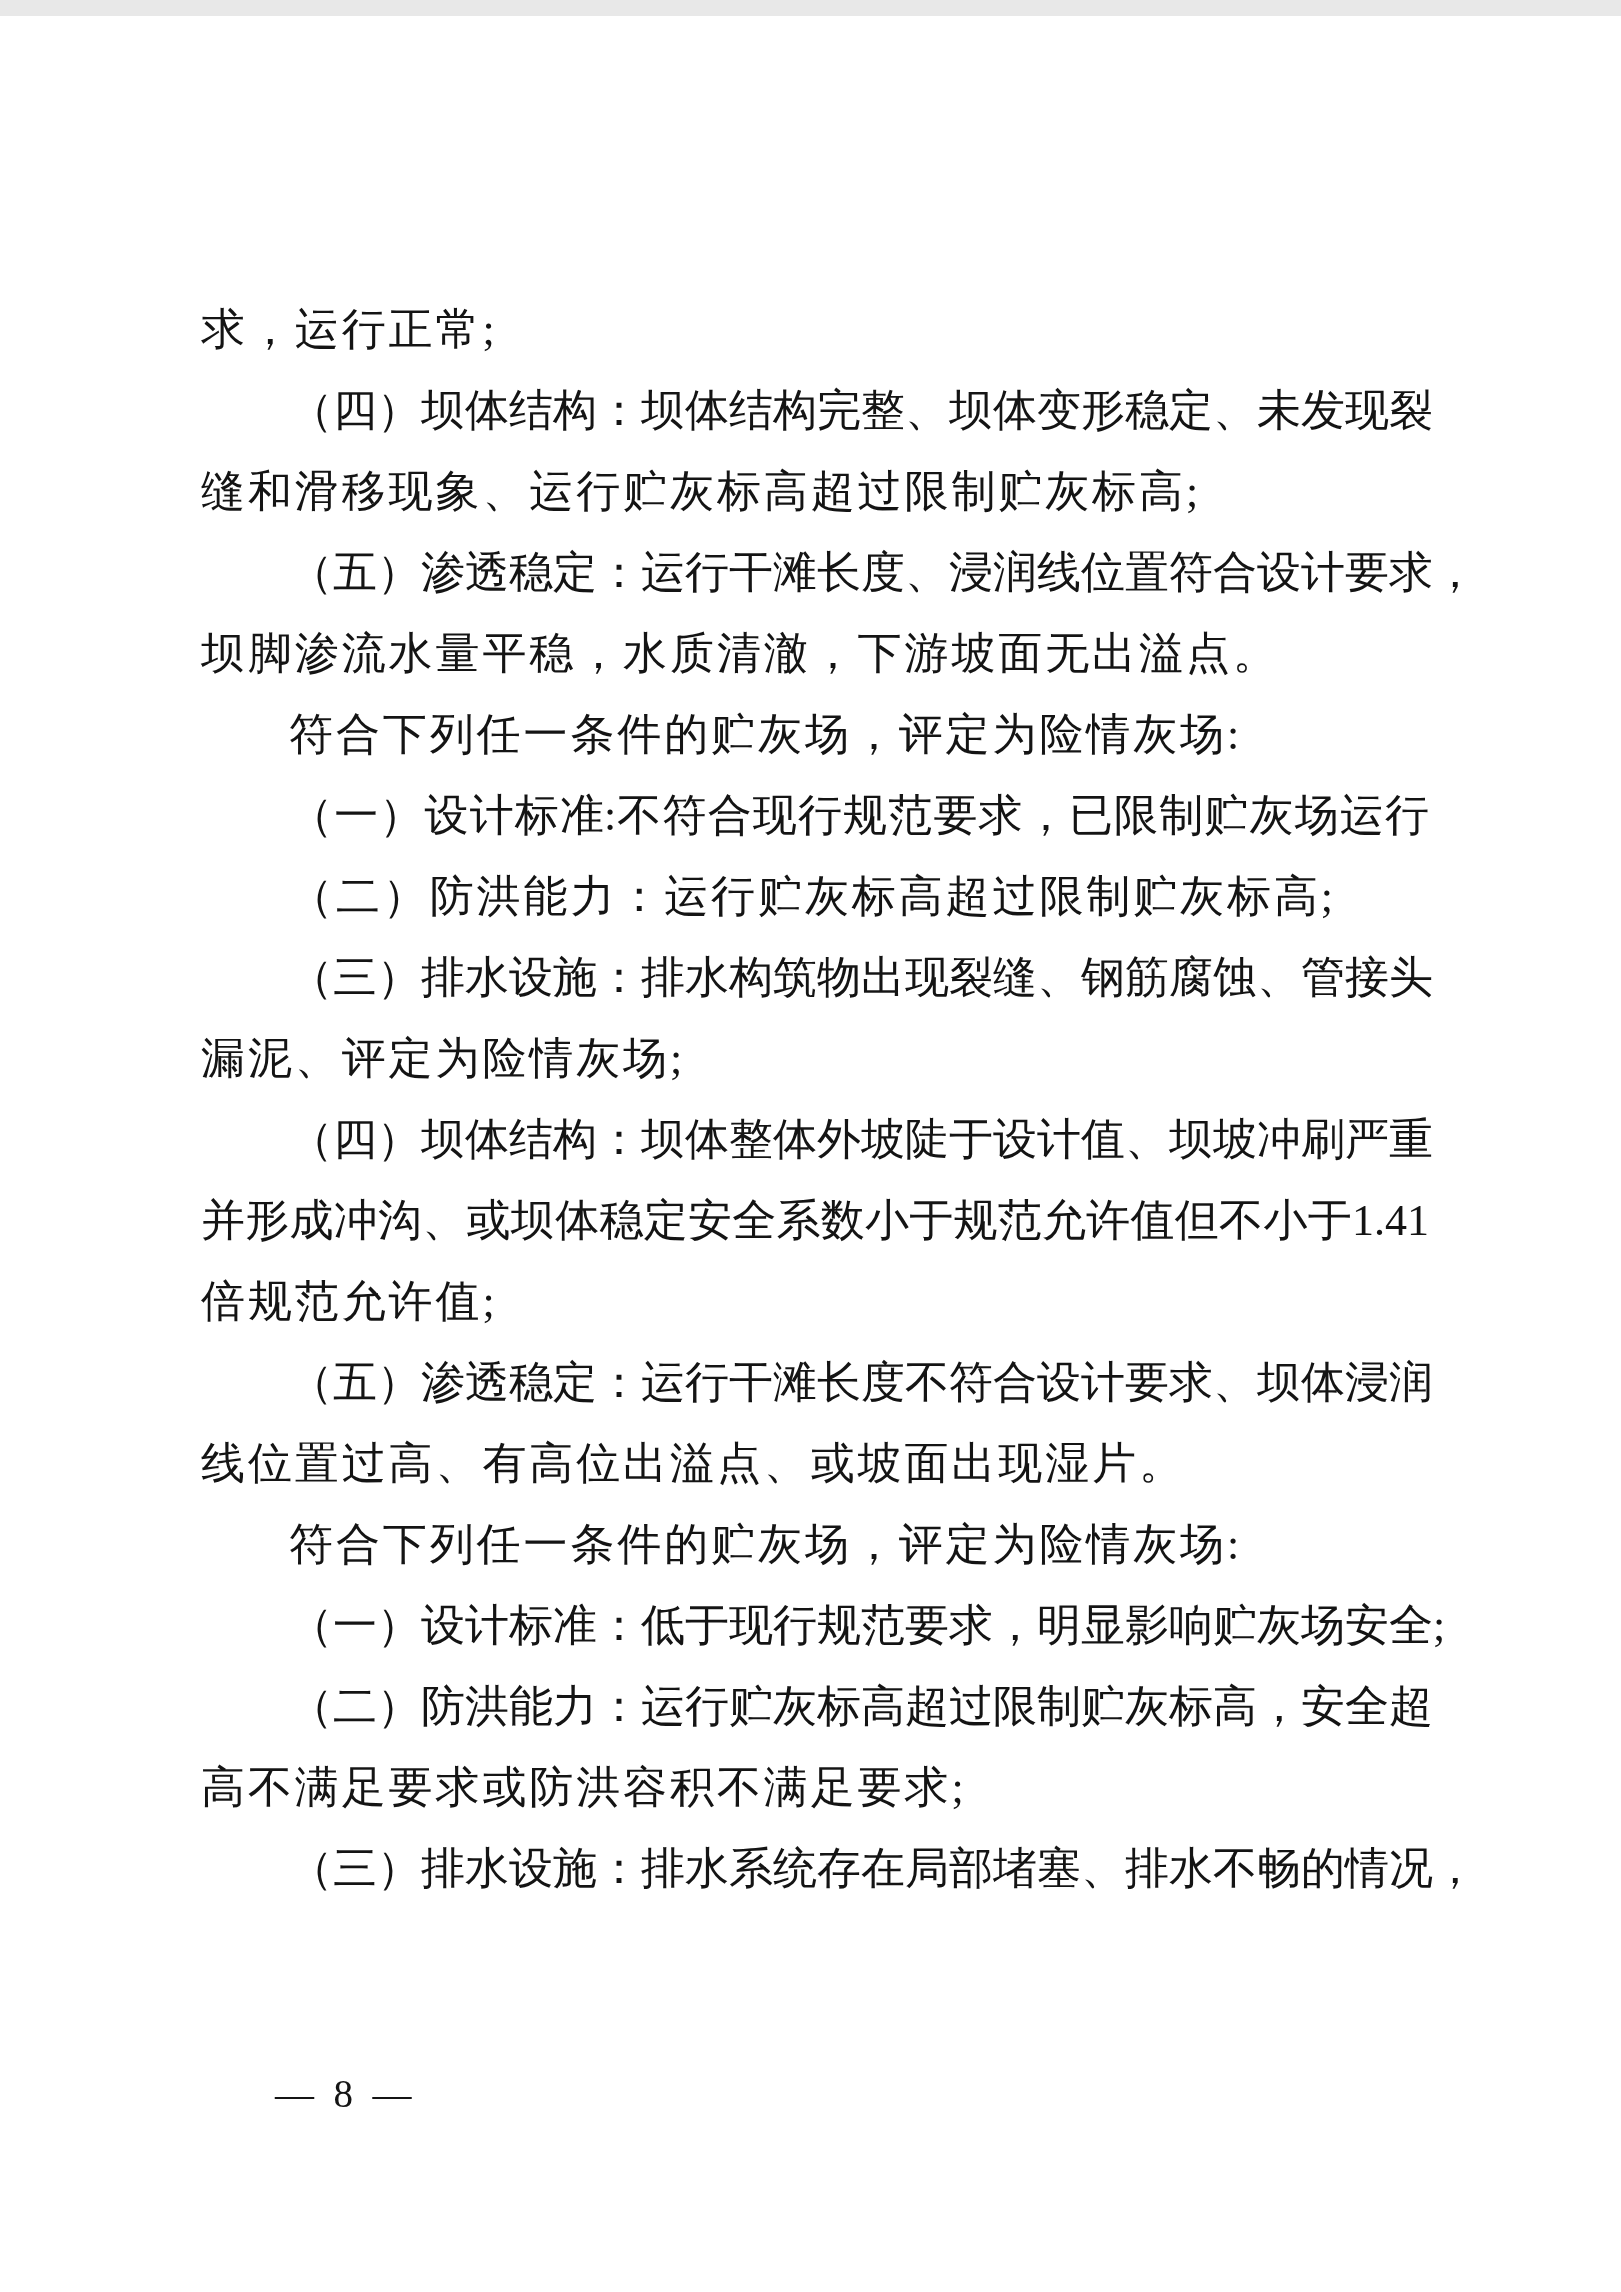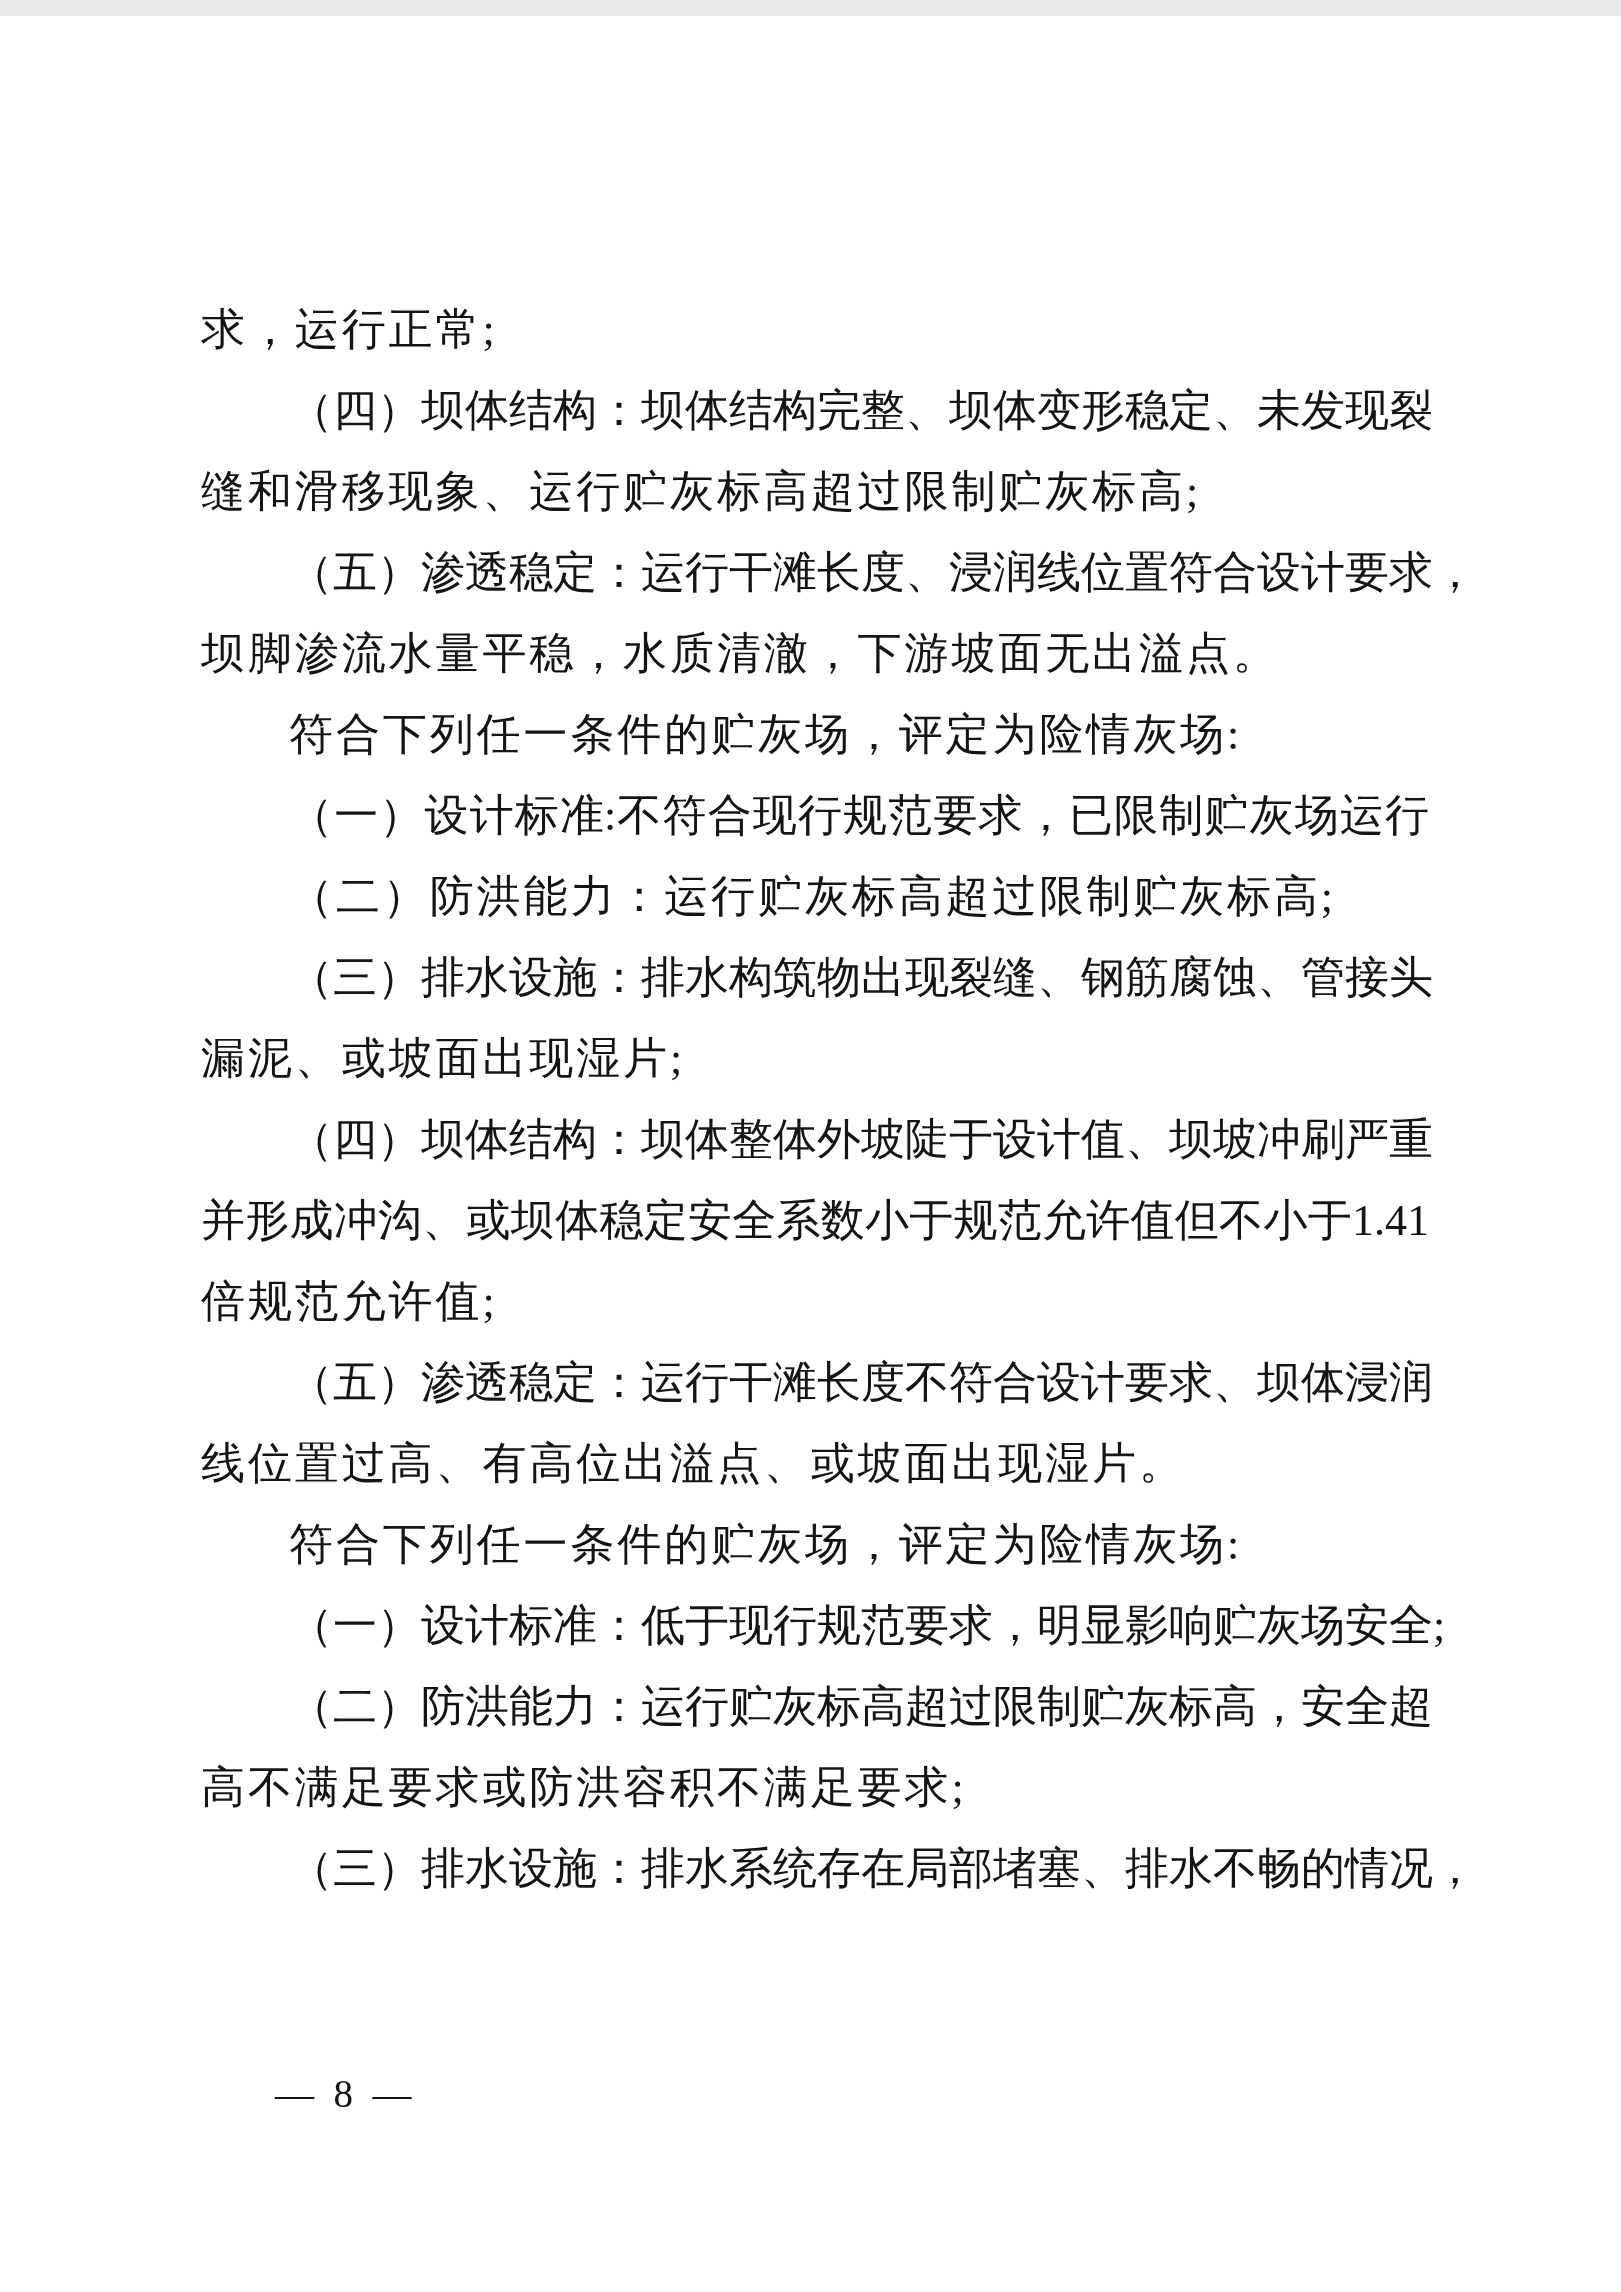--- a/index.html
+++ b/index.html
@@ -171,21 +171,21 @@
         <span>、</span>
         <span>钢</span>
         <span>筋</span>
         <span>腐</span>
         <span>蚀</span>
         <span>、</span>
         <span>管</span>
         <span>接</span>
         <span>头</span>
       </div>
-      <div class="line">漏泥、或坡面出现湿片;</div>
+      <div class="line">漏泥、评定为险情灰场;</div>
       <div class="line fill indent">
         <span>（</span>
         <span>四</span>
         <span>）</span>
         <span>坝</span>
         <span>体</span>
         <span>结</span>
         <span>构</span>
         <span>：</span>
         <span>坝</span>

